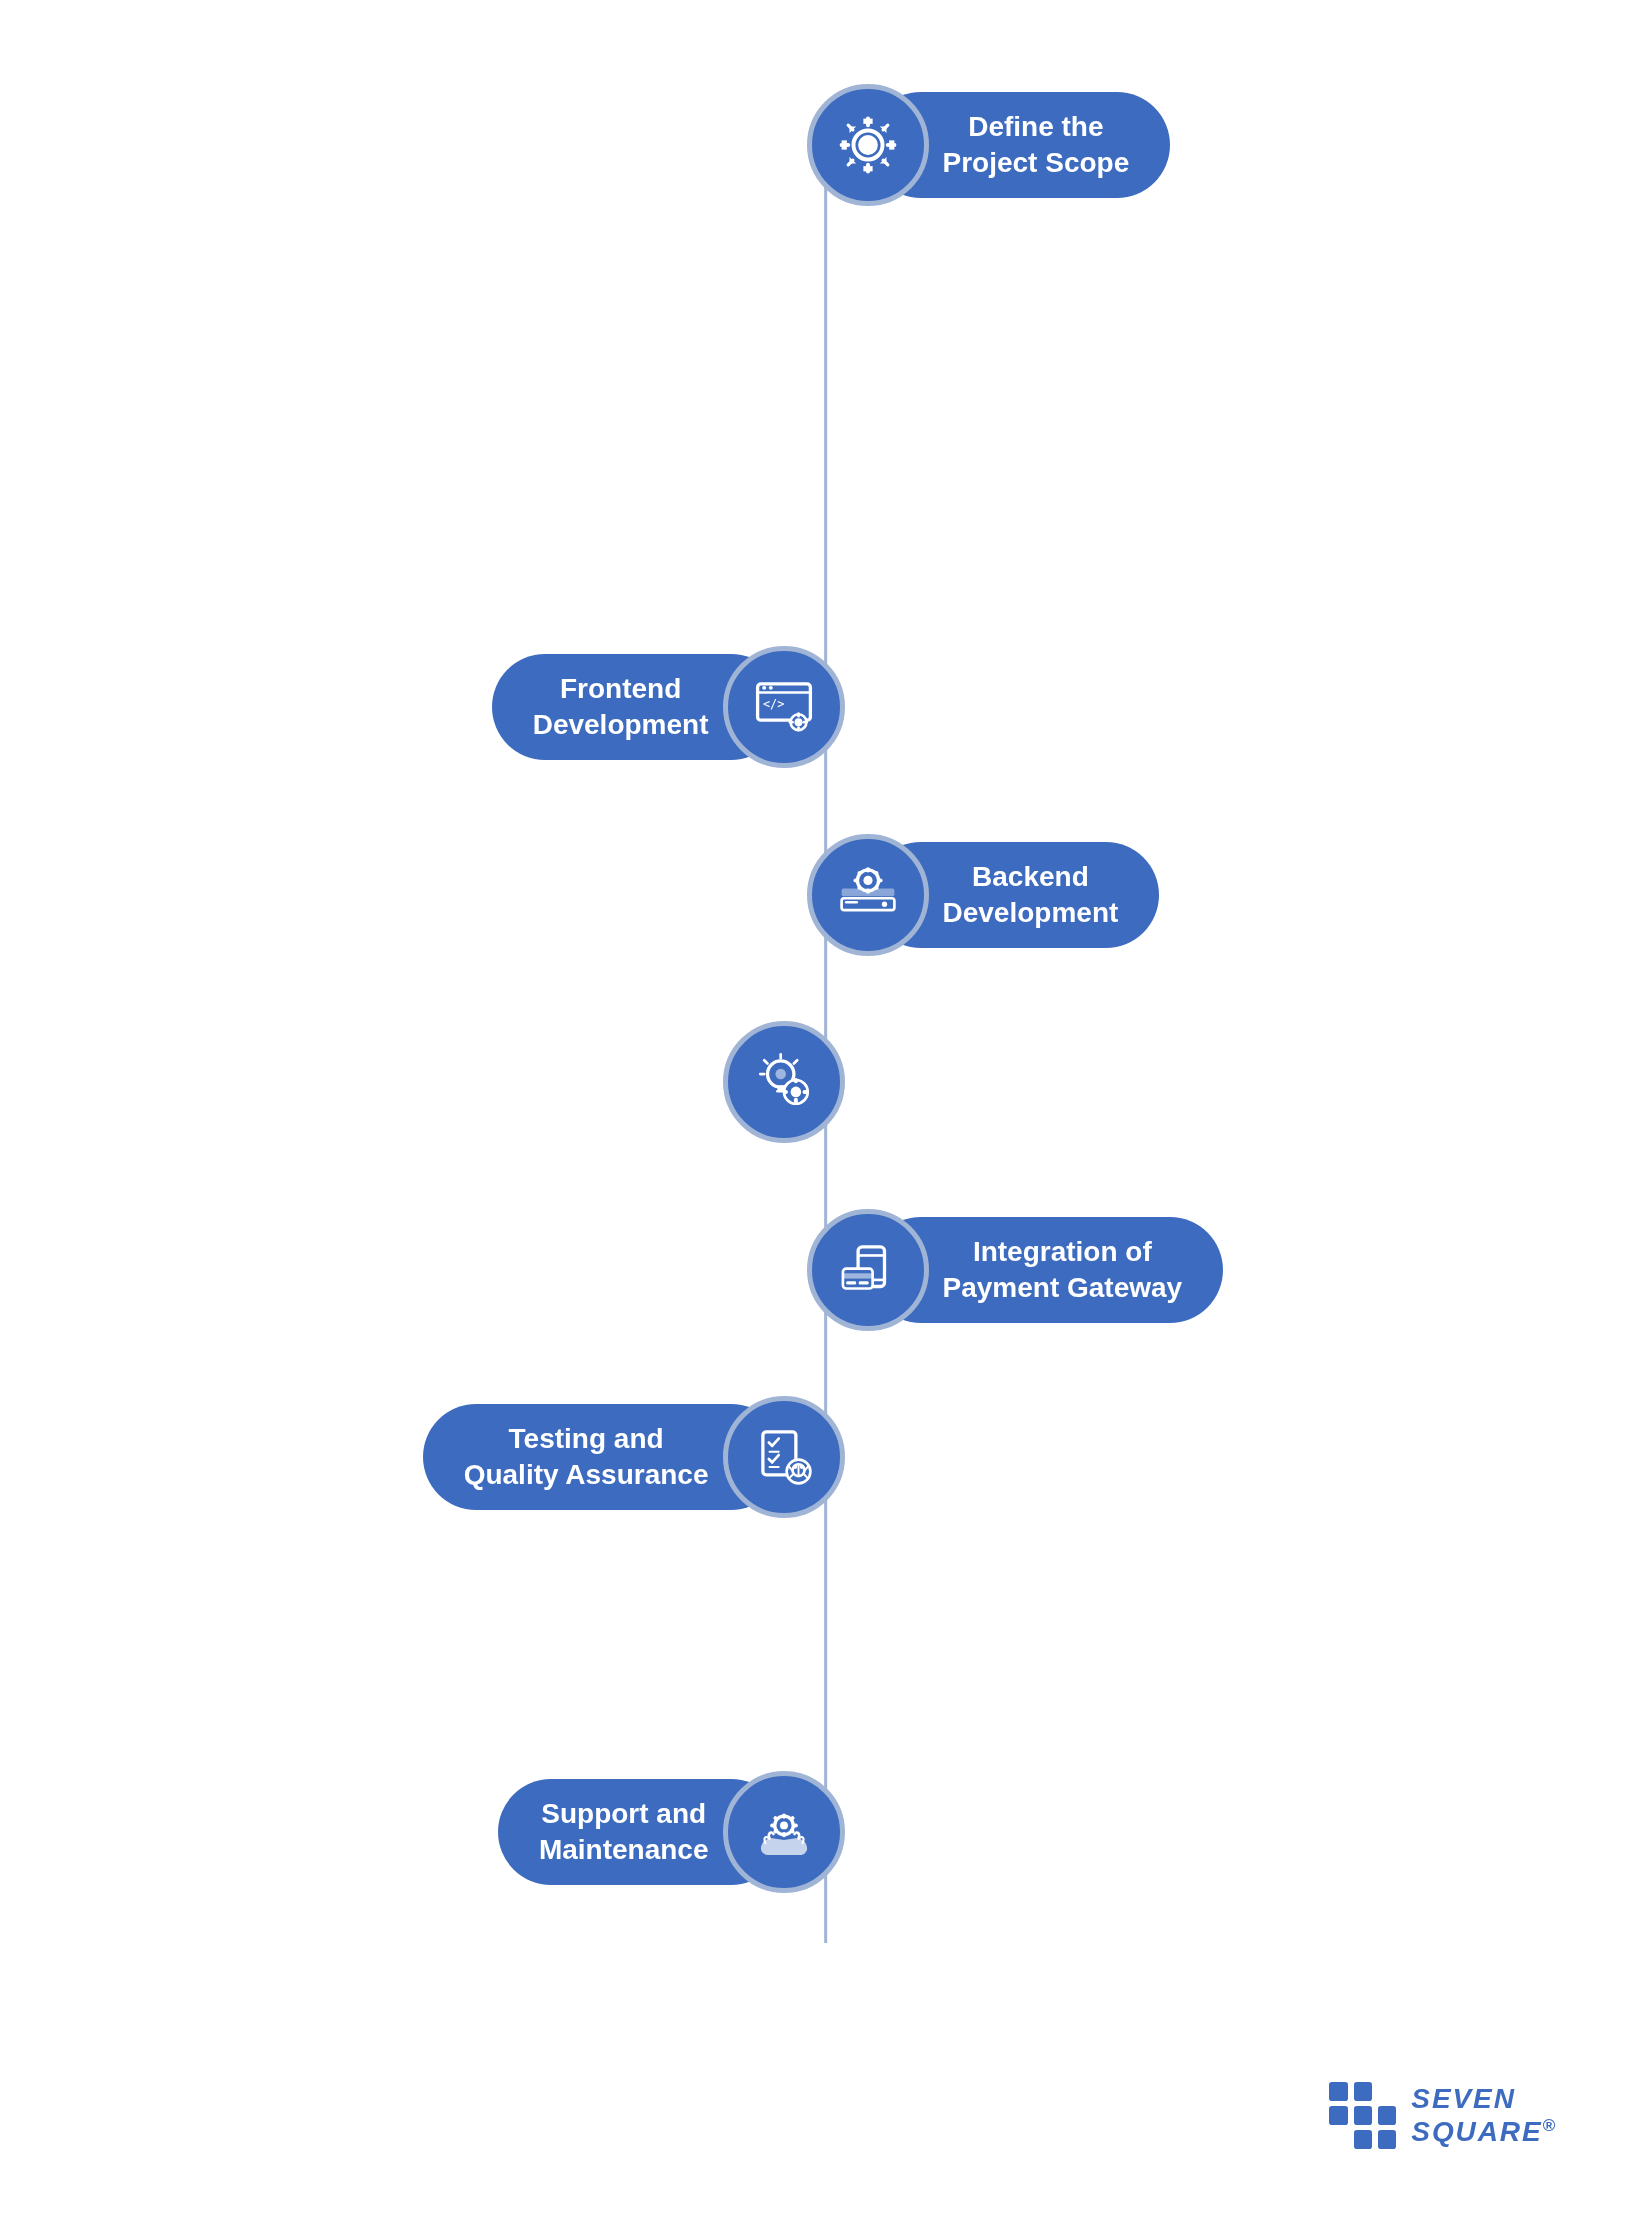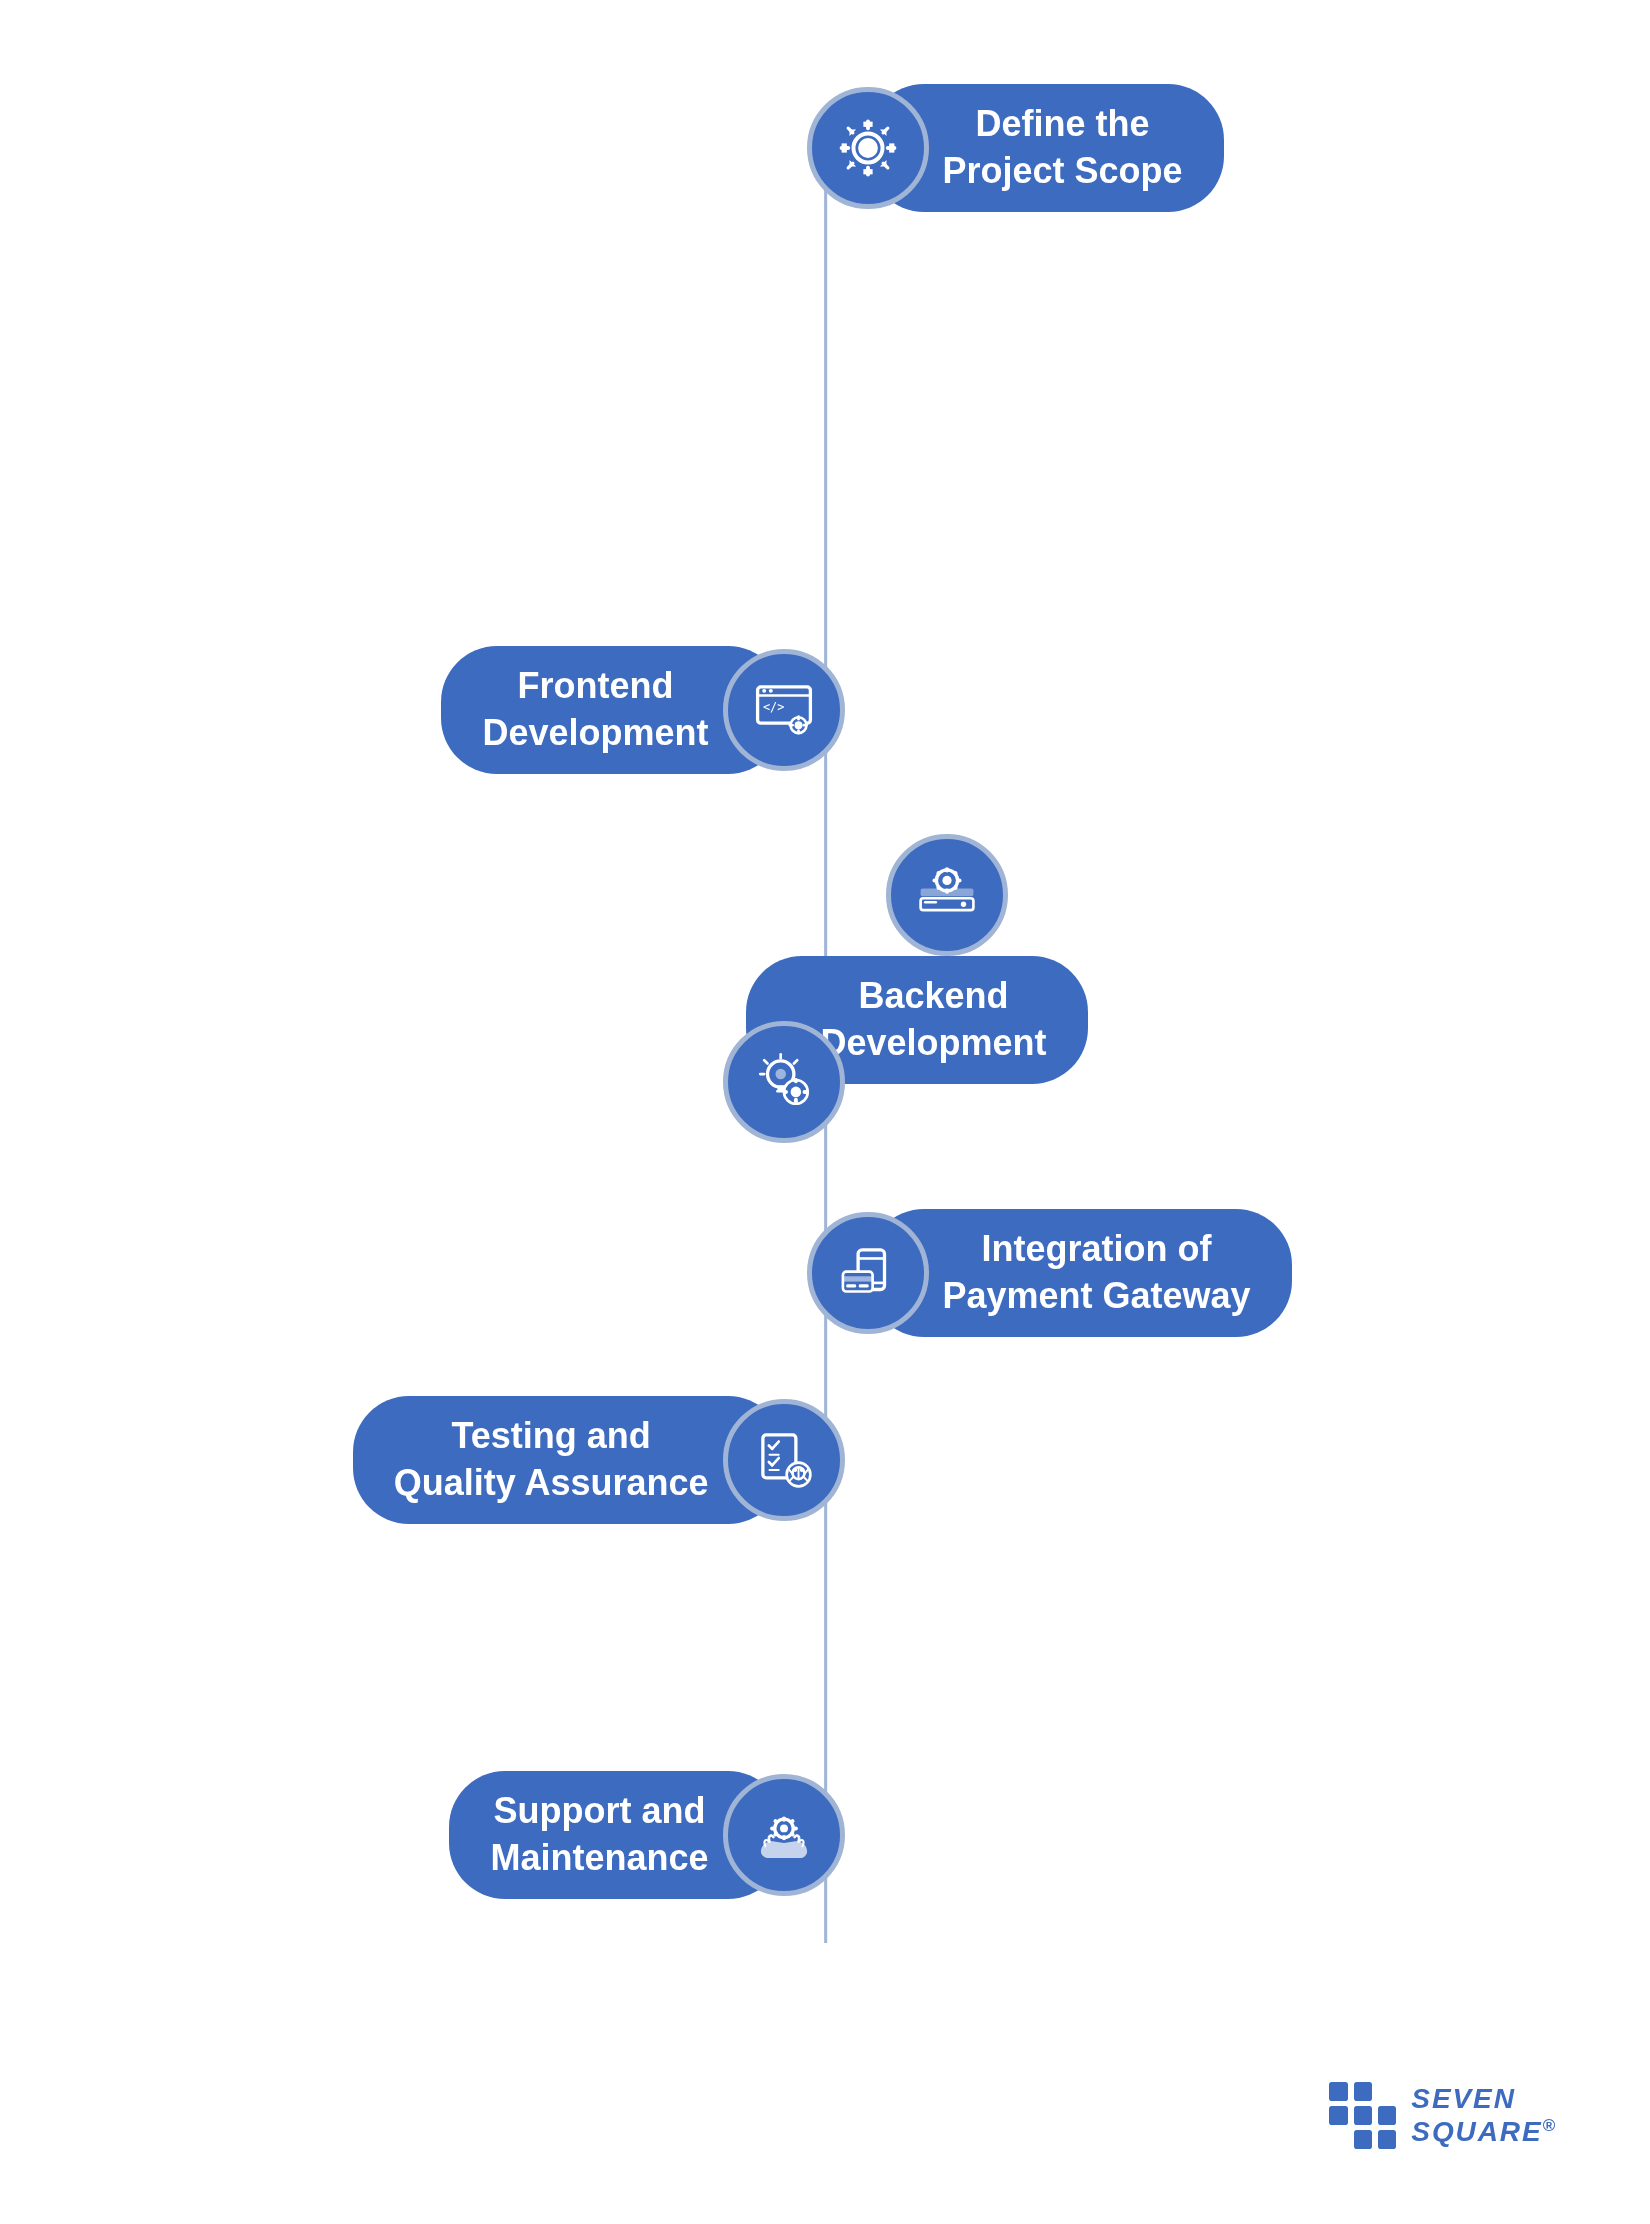--- a/index.html
+++ b/index.html
@@ -49,21 +49,21 @@
     .row-left {
       right: 50%;
       transform: translateX(19px);
       flex-direction: row-reverse;
     }
 
     .pill {
       background: #3d6bbf;
       border-radius: 56px;
       color: #ffffff;
-      font-size: 36px;
+      font-size: 28px;
       font-weight: 600;
       display: flex;
       align-items: center;
       padding: 17px 34px;
       white-space: nowrap;
       text-align: center;
     }
 
     .pill-text {
       line-height: 1.3;
@@ -194,21 +194,21 @@
         <rect x="70" y="79" width="4" height="8" rx="2" fill="white"></rect>
         <rect x="57" y="71" width="8" height="4" rx="2" fill="white"></rect>
         <rect x="78" y="71" width="8" height="4" rx="2" fill="white"></rect>
       </svg>
     </div>
     <div class="pill">
       <span class="pill-text">Frontend<br>Development</span>
     </div>
   </div>
 
-  <div class="row row-right" style="top:834px;flex-direction:column;">
+  <div class="row row-right" style="top:834px;">
     <div class="circle-icon">
       <svg viewBox="0 0 100 100" xmlns="http://www.w3.org/2000/svg">
 
         <rect x="10" y="55" width="80" height="18" rx="4" fill="none" stroke="white" stroke-width="4"></rect>
         <rect x="10" y="40" width="80" height="12" rx="3" fill="white" opacity="0.4"></rect>
         <circle cx="75" cy="64" r="4" fill="white"></circle>
         <rect x="15" y="59" width="20" height="4" rx="2" fill="white"></rect>
 
         <circle cx="50" cy="28" r="16" fill="none" stroke="white" stroke-width="5"></circle>
         <circle cx="50" cy="28" r="7" fill="white"></circle>

